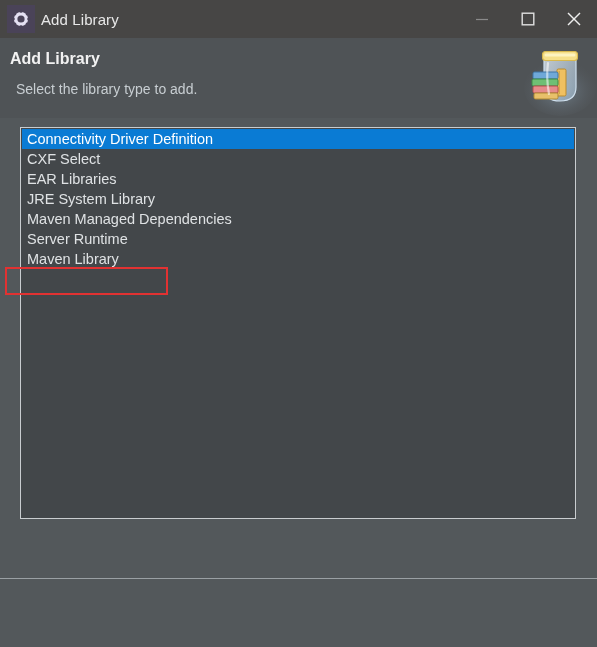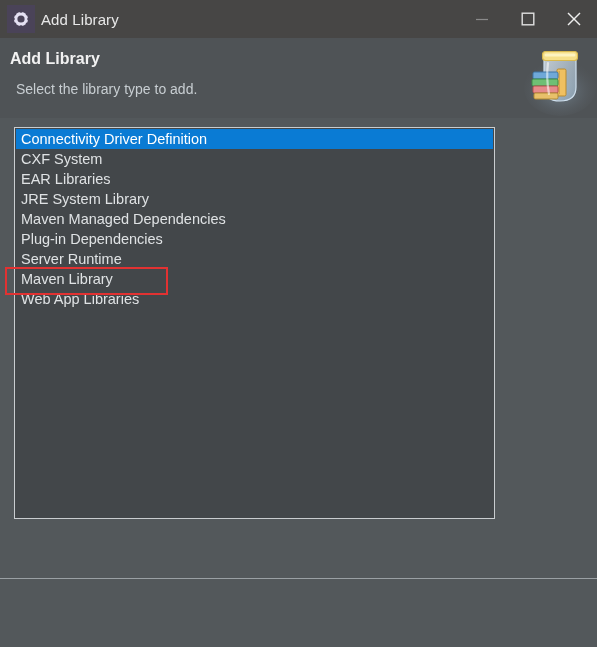--- a/index.html
+++ b/index.html
@@ -96,23 +96,23 @@
     position: absolute;
     right: 0px;
     top: 0px;
     width: 77px;
     height: 80px;
   }
 
   
   #list-wrap {
     position: absolute;
-    left: 14px;
+    left: 20px;
     top: 127px;
-    width: 481px;
+    width: 556px;
     height: 392px;
     border: 1px solid #c9cdd0;
     background: #43474a;
     box-sizing: border-box;
     overflow: hidden;
   }
   #list {
     position: absolute;
     left: 1px;
     top: 1px;
@@ -243,28 +243,26 @@
       <rect x="13" y="48" width="25" height="7" rx="1.6" fill="#e68b8b" stroke="#b3504f" stroke-width="1"></rect>
       <rect x="14" y="55" width="24" height="6" rx="1.6" fill="#e8c06a" stroke="#b08a34" stroke-width="1"></rect>
 
       <path d="M28 25 Q26 40 29 56" stroke="#ffffff" stroke-opacity="0.55" stroke-width="2.2" fill="none" stroke-linecap="round"></path>
     </svg>
   </div>
 
   <div id="list-wrap">
     <div id="list">
         <div class="list-item selected"><span>Connectivity Driver Definition</span></div>
-        <div class="list-item"><span>CXF System</span></div>
+        <div class="list-item"><span>CXF Select</span></div>
         <div class="list-item"><span>EAR Libraries</span></div>
         <div class="list-item"><span>JRE System Library</span></div>
         <div class="list-item"><span>Maven Managed Dependencies</span></div>
-        <div class="list-item"><span>Plug-in Dependencies</span></div>
         <div class="list-item"><span>Server Runtime</span></div>
         <div class="list-item"><span>Maven Library</span></div>
-        <div class="list-item"><span>Web App Libraries</span></div>
       </div>
   </div>
 
   <div id="annotation-box" style="border-color: rgb(226, 50, 50);"></div>
 
   <div id="separator"></div>
   <div id="buttonbar">
     
 
     

